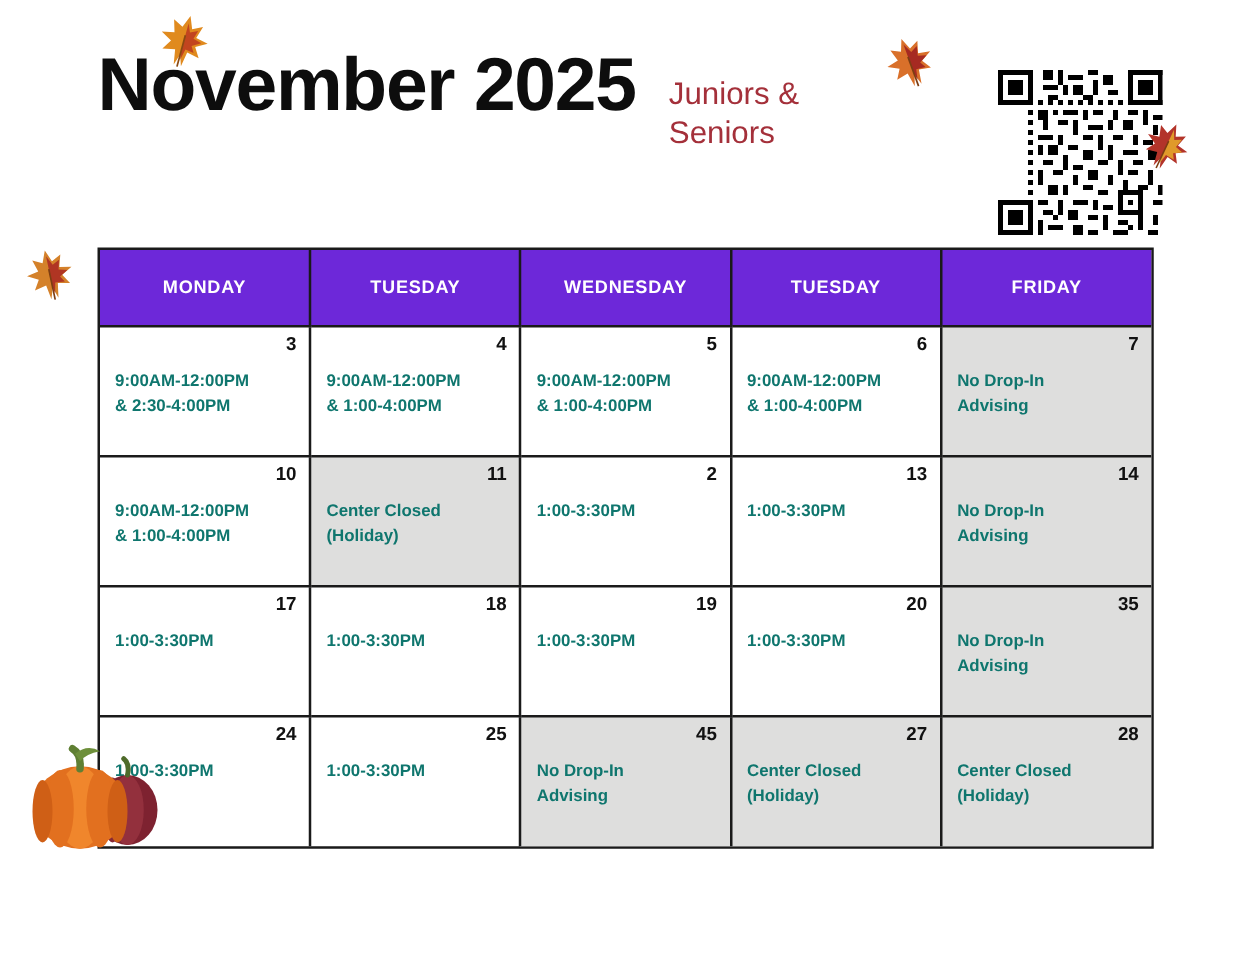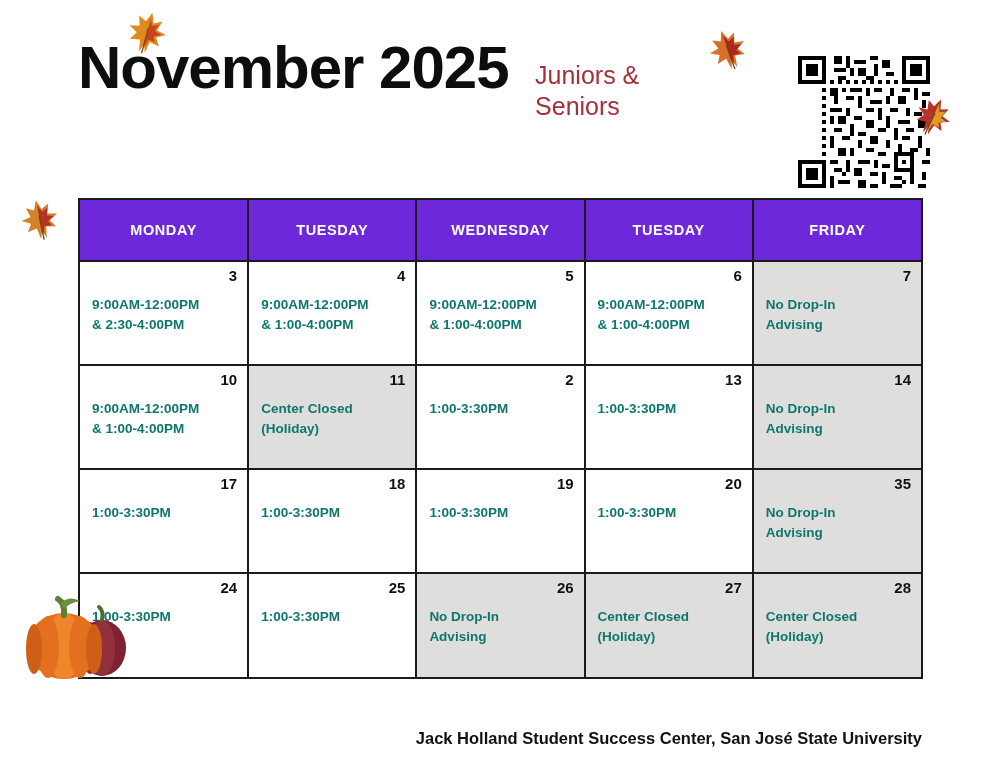--- a/index.html
+++ b/index.html
@@ -411,21 +411,21 @@
               <span class="ln">1:00-3:30PM</span>
             </div>
           </td>
           <td class=" pad-text">
             <div class="daynum">25</div>
             <div class="cell-text">
               <span class="ln">1:00-3:30PM</span>
             </div>
           </td>
           <td class="closed">
-            <div class="daynum">26</div>
+            <div class="daynum">45</div>
             <div class="cell-text">
               <span class="ln">No Drop-In</span>
               <span class="ln">Advising</span>
             </div>
           </td>
           <td class="closed">
             <div class="daynum">27</div>
             <div class="cell-text">
               <span class="ln">Center Closed</span>
               <span class="ln">(Holiday)</span>
@@ -437,21 +437,20 @@
               <span class="ln">Center Closed</span>
               <span class="ln">(Holiday)</span>
             </div>
           </td>
         </tr>
       </tbody>
   </table>
 </div>
 
 <div class="footer">
-  <div>Jack Holland Student Success Center,  San José State University</div>
 </div>
 
 <div class="deco leaf leaf-1">
   <svg width="46" height="50" viewBox="0 0 46 50">
     <g transform="rotate(15 23 25)">
       <path d="M23 4 L27 14 L35 10 L32 20 L42 22 L33 27 L38 35 L28 33 L26 45 L23 36 L20 45 L18 33 L8 35 L13 27 L4 22 L14 20 L11 10 L19 14 Z" fill="#e08a1e"></path>
       <path d="M23 10 L26 17 L32 14 L30 21 L37 23 L30 27 L33 32 L26 31 L24 40 L23 33 Z" fill="#c2451f"></path>
       <path d="M23 20 L23 46" stroke="#8a4a12" stroke-width="1.4" fill="none"></path>
     </g>
   </svg>

